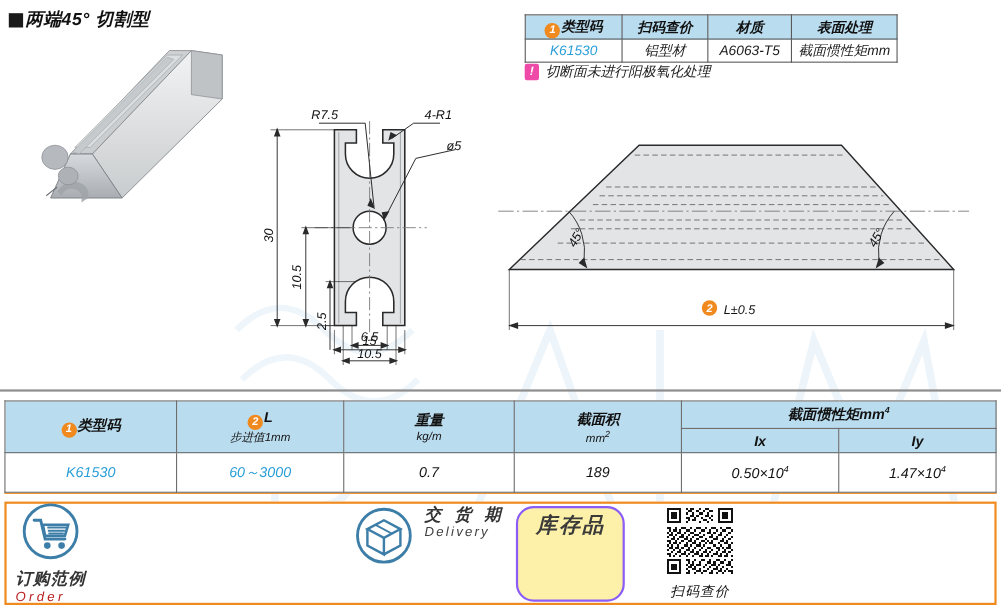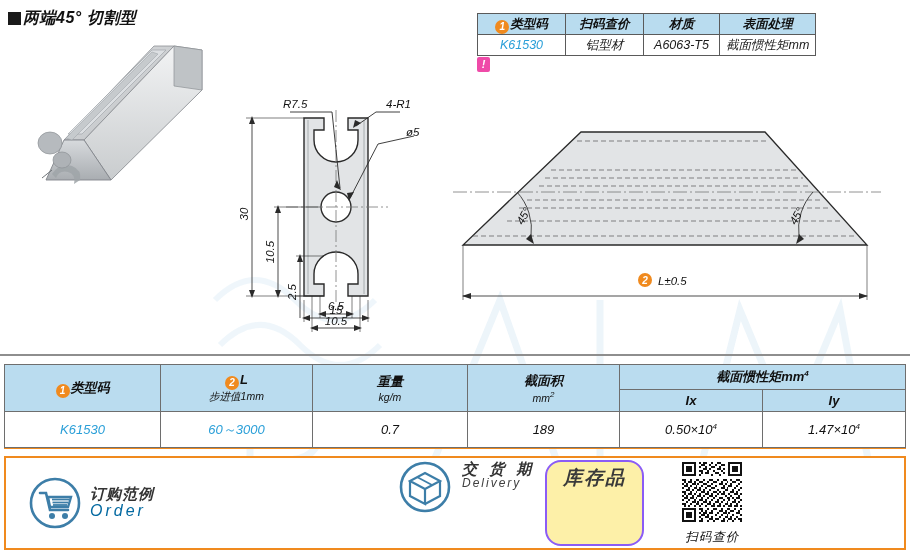--- a/index.html
+++ b/index.html
@@ -82,25 +82,25 @@
 
   
   .orange-line { position:absolute; left:4px; top:447px; width:902px; height:2px; background:#f08a1e; z-index:9;}
 
   
   .bottom {
     position: absolute; left: 4px; top: 456px; width: 902px; height: 94px;
     border: 2px solid #f08a1e; z-index: 10; background:#fff;
     display: flex; align-items: center;
   }
-  .order-area { display:flex; align-items:center; gap:8px; padding-left: 22px; }
+  .order-area { display:flex; align-items:center; gap:8px; padding-left: 8px; flex-direction: column; }
   .cart-ic { width: 54px; height: 54px; }
   .order-lbl { line-height: 1.15; }
   .order-lbl .cn { font-size: 15px; font-weight: 700; letter-spacing: 1px; color:#333; }
-  .order-lbl .en { font-size: 16px; letter-spacing: 3px; color:#0369a1; }
+  .order-lbl .en { font-size: 12px; letter-spacing: 3px; color:#b91c1c; }
   .order-table { border-collapse: collapse; margin-left: 8px; }
   .order-table td { border: 1px solid #555; font-size: 12.5px; text-align:center; height:21px; padding: 0 4px; white-space:nowrap;}
   .order-table td.t1 { width: 96px; } .order-table td.dash { width: 22px; } .order-table td.t2 { width: 80px; }
   .order-table td.blue { color:#2a9fd8; }
 
   .delivery-area { display:flex; gap:10px; margin-left: 244px; }
   .box-ic { width: 54px; height: 54px; }
   .del-lbl { line-height: 1.15; }
   .del-lbl .cn { font-size: 15px; font-weight: 700; letter-spacing: 4px; color:#333; }
   .del-lbl .en { font-size: 12px; letter-spacing: 2px; color:#404040; }
@@ -318,20 +318,21 @@
       <td class="cellblue">K61530</td>
       <td>铝型材</td>
       <td>A6063-T5</td>
       <td>截面惯性矩mm</td>
     </tr>
   </tbody>
     </table>
 
   <div class="note-row">
     <span class="ico-excl">!</span>
+    <span>切断面未进行阳极氧化处理</span>
   </div>
 
   <div class="divider"></div>
 
   <table class="main-table">
     <thead>
       <tr>
         <th rowspan="2" style="width:156px">
           <span class="badge">1</span><span>类型码</span>
         </th>

